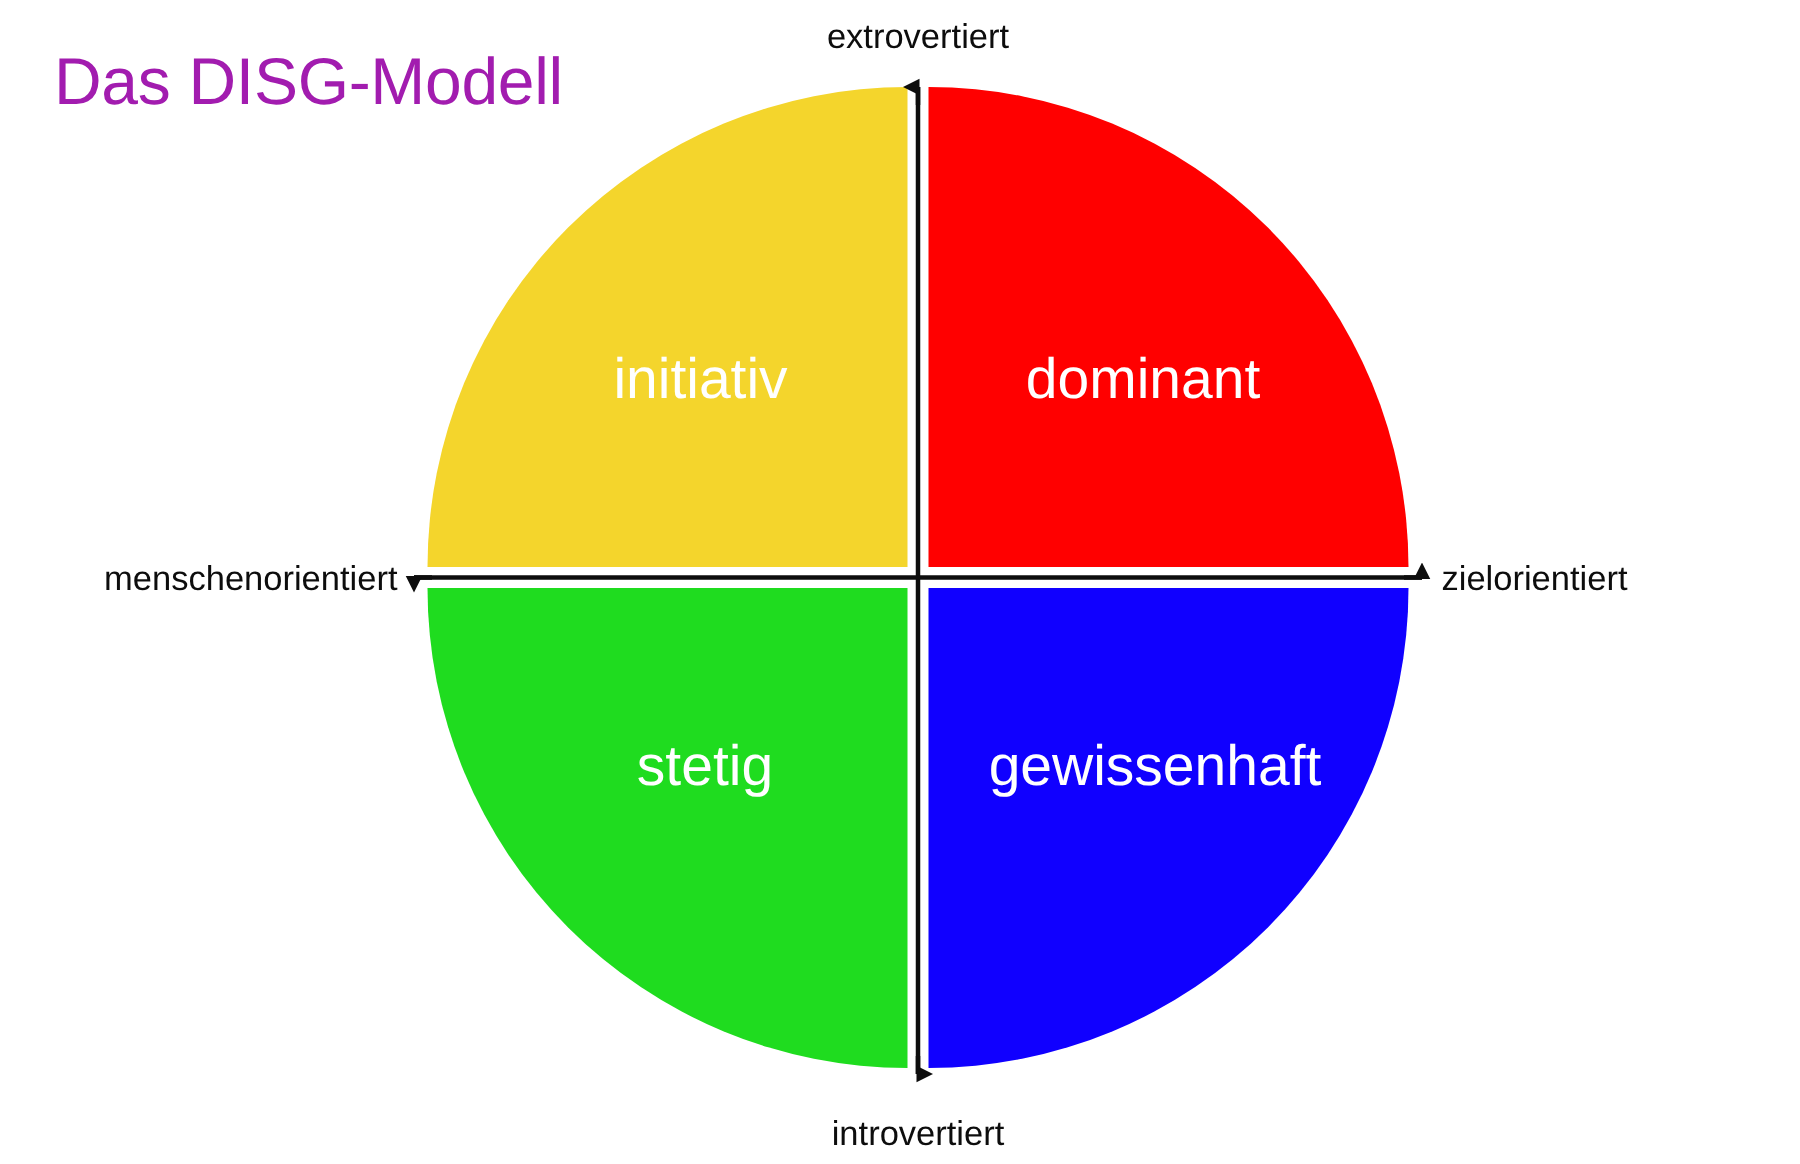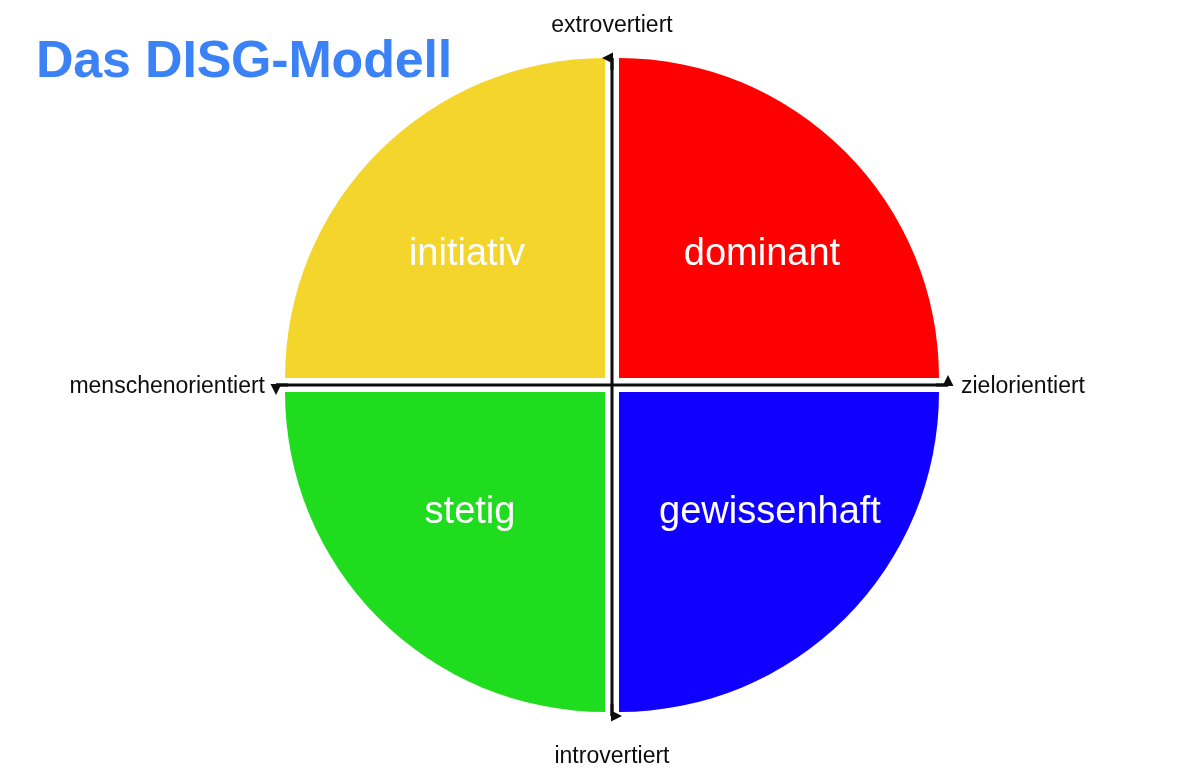--- a/index.html
+++ b/index.html
@@ -16,24 +16,24 @@
     position: relative;
     width: 1200px;
     height: 776px;
     background: #ffffff;
     overflow: hidden;
   }
   #page-title {
     position: absolute;
     left: 36px;
     top: 30px;
-    font-size: 52px;
+    font-size: 44px;
     line-height: 1.15;
-    color: #3b82f6;
-    font-weight: 700;
+    color: #a21caf;
+    font-weight: 400;
     letter-spacing: -0.2px;
     white-space: nowrap;
   }
   #diagram-svg {
     position: absolute;
     left: 0;
     top: 0;
   }
   .axis-label {
     font-size: 23px;

